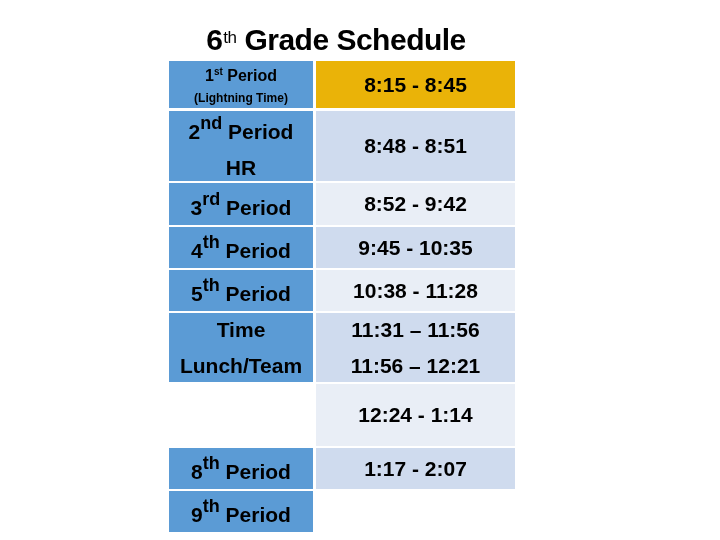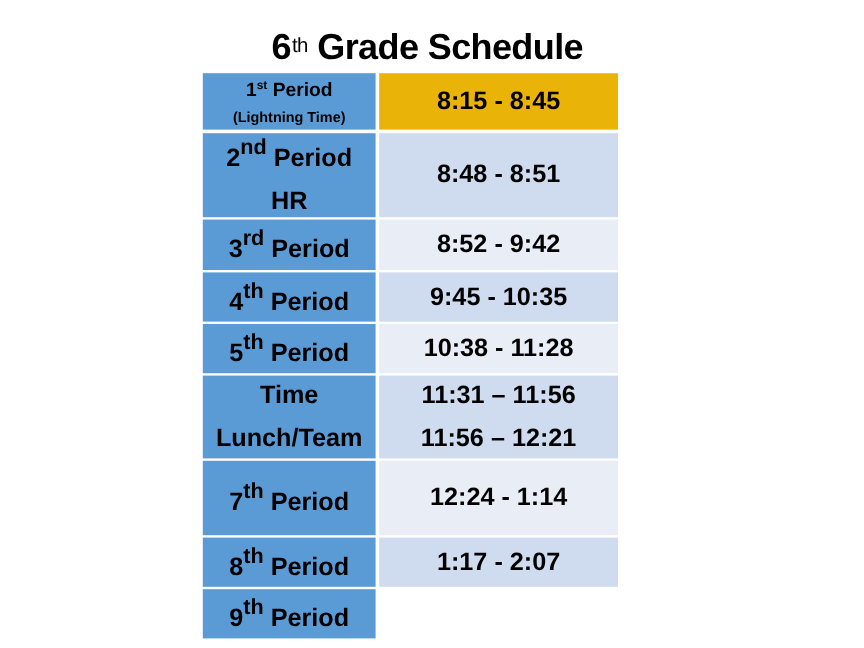--- a/index.html
+++ b/index.html
@@ -1,18 +1,18 @@
 <!DOCTYPE html>
 <html><head>
 <meta charset="utf-8">
 <style>
   html, body { margin:0; padding:0; }
   body { width:720px; height:540px; background:#ffffff; position:relative; overflow:hidden;
          font-family:"Liberation Sans", "DejaVu Sans", sans-serif; color:#000; }
-  .title { position:absolute; left:176px; top:22px; width:360px; text-align:center;
+  .title { position:absolute; left:156px; top:22px; width:360px; text-align:center;
            font-size:30px; font-weight:bold; letter-spacing:-0.5px; line-height:36px; }
   .title sup { font-size:17px; font-weight:normal; vertical-align:top; position:relative; top:-2px; margin-left:1px; }
   .table { position:absolute; left:169px; top:61px; width:346px; }
   .row { position:absolute; left:0; width:346px; display:flex; }
   .cell-left { width:144px; background:#5B9BD5; display:flex; flex-direction:column;
                align-items:center; justify-content:center; text-align:center; font-weight:bold; }
   .cell-right { position:absolute; left:147px; right:0; top:0; bottom:0; display:flex; flex-direction:column;
                 align-items:center; justify-content:center; text-align:center; font-weight:bold; font-size:21px; }
   .band-a { background:#CFDBEE; }
   .band-b { background:#E9EEF6; }
@@ -86,23 +86,20 @@
       <div class="lbl">Time</div>
       <div class="lbl">Lunch/Team</div>
     </div>
     <div class="cell-right band-a">
       <div class="t">11:31 – 11:56</div>
       <div class="t">11:56 – 12:21</div>
     </div>
   </div>
 
   <div class="row" style="top:323px;height:62px;">
-    <div class="cell-left">
-      <div class="lbl"><span>7</span><sup>th</sup> <span>Period</span></div>
-    </div>
     <div class="cell-right band-b">
       <div class="t">12:24 - 1:14</div>
     </div>
   </div>
 
   <div class="row" style="top:387px;height:41px;">
     <div class="cell-left">
       <div class="lbl"><span>8</span><sup>th</sup> <span>Period</span></div>
     </div>
     <div class="cell-right band-a">

